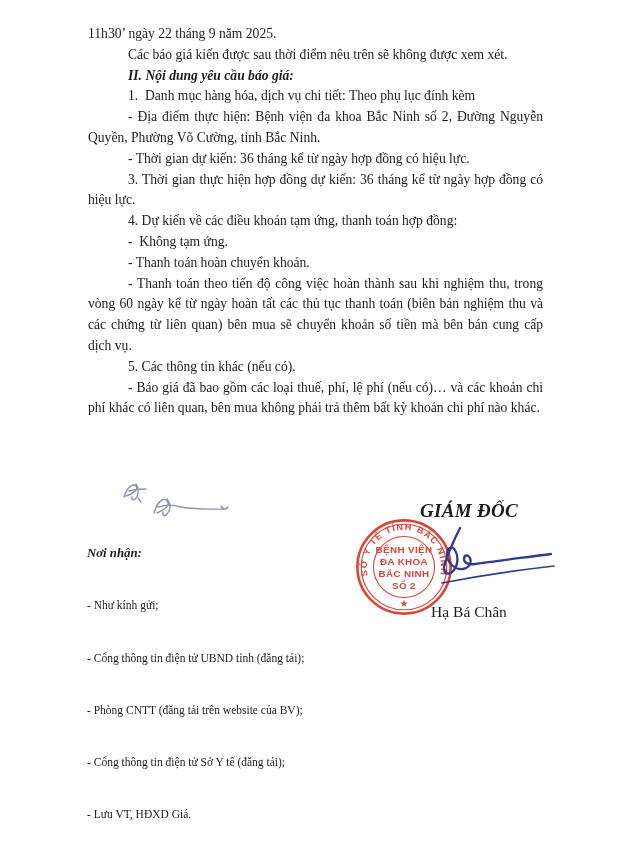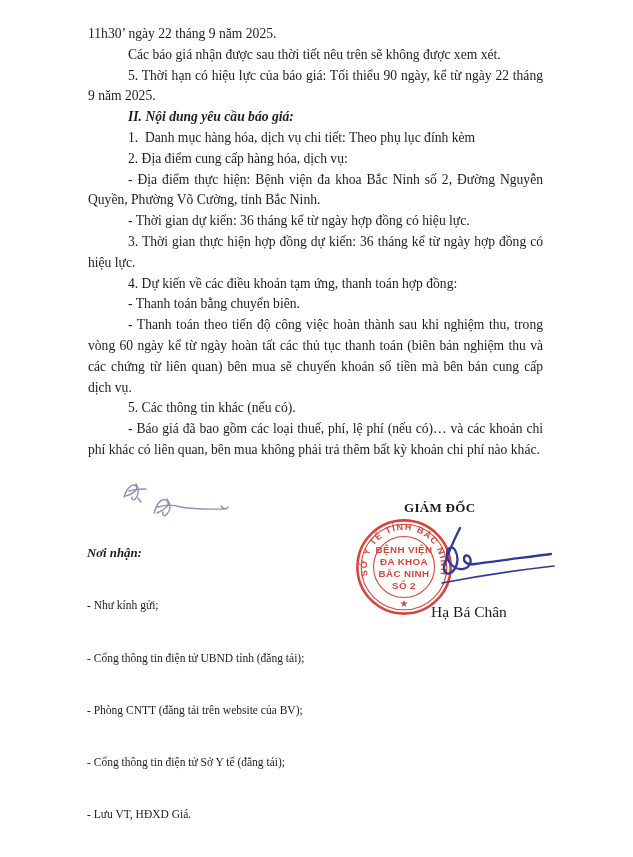--- a/index.html
+++ b/index.html
@@ -30,22 +30,23 @@
     position:absolute;left:87px;top:506px;
     font-size:11.5px;line-height:15.3px;
   }
   .recipients-heading{
     font-weight:bold;font-style:italic;
     font-size:12.8px;margin-bottom:6px;margin-top:40px;
   }
   .recipient-item{white-space:nowrap;margin-top:37px;}
   .director-title{
     position:absolute;left:404px;top:500px;width:130px;
-    text-align:left;font-weight:bold;font-size:13px;
+    text-align:center;font-weight:bold;font-size:19px;
     letter-spacing:0.3px;
+    font-style:italic;
   }
   .signer-name{
     position:absolute;left:400px;top:603px;width:138px;
     text-align:center;font-weight:normal;font-size:15.5px;
   }
   .seal-svg{position:absolute;left:354px;top:517px;width:100px;height:100px;opacity:0.95;}
   .seal-stroke{fill:none;stroke:var(--seal-red);}
   .seal-text{fill:var(--seal-red);font-family:"Liberation Sans","DejaVu Sans",sans-serif;font-weight:bold;}
   .ring-text{font-size:9px;letter-spacing:1.3px;}
   .center-text{font-size:9.8px;text-anchor:middle;letter-spacing:0.4px;}
@@ -57,30 +58,29 @@
   .paraph-2{left:147px;top:495px;width:88px;height:26px;}
   .paraph-stroke{fill:none;stroke:var(--paraph-ink);stroke-linecap:round;stroke-width:1.4;}
 </style>
 </head>
 <body>
 
 <div class="page">
 
   <div class="doc-body">
       <p class="para">11h30’ ngày 22 tháng 9 năm 2025.</p>
-      <p class="para indent">Các báo giá nhận được sau thời tiết nêu trên sẽ không được xem xét.</p>
-      <p class="para indent">5. Thời hạn có hiệu lực của báo giá: Tối thiểu 90 ngày, kể từ ngày 22 tháng 9 năm 2025.</p>
+      <p class="para indent">Các báo giá kiến được sau thời điểm nêu trên sẽ không được xem xét.</p>
       <p class="para indent bold">II. Nội dung yêu cầu báo giá:</p>
       <p class="para indent">1.&nbsp; Danh mục hàng hóa, dịch vụ chi tiết: Theo phụ lục đính kèm</p>
-      <p class="para indent">2. Địa điểm cung cấp hàng hóa, dịch vụ:</p>
       <p class="para indent">- Địa điểm thực hiện: Bệnh viện đa khoa Bắc Ninh số 2, Đường Nguyễn Quyền, Phường Võ Cường, tỉnh Bắc Ninh.</p>
       <p class="para indent">- Thời gian dự kiến: 36 tháng kể từ ngày hợp đồng có hiệu lực.</p>
       <p class="para indent">3. Thời gian thực hiện hợp đồng dự kiến: 36 tháng kể từ ngày hợp đồng có hiệu lực.</p>
       <p class="para indent">4. Dự kiến về các điều khoản tạm ứng, thanh toán hợp đồng:</p>
-      <p class="para indent">- Thanh toán bằng chuyển biên.</p>
+      <p class="para indent">-&nbsp; Không tạm ứng.</p>
+      <p class="para indent">- Thanh toán hoàn chuyển khoản.</p>
       <p class="para indent">- Thanh toán theo tiến độ công việc hoàn thành sau khi nghiệm thu, trong vòng 60 ngày kể từ ngày hoàn tất các thủ tục thanh toán (biên bản nghiệm thu và các chứng từ liên quan) bên mua sẽ chuyển khoản số tiền mà bên bán cung cấp dịch vụ.</p>
       <p class="para indent">5. Các thông tin khác (nếu có).</p>
       <p class="para indent">- Báo giá đã bao gồm các loại thuế, phí, lệ phí (nếu có)… và các khoản chi phí khác có liên quan, bên mua không phải trả thêm bất kỳ khoản chi phí nào khác.</p>
     </div>
 
   <svg class="paraph-svg paraph-1" viewBox="0 0 36 22">
     <path class="paraph-stroke" d="M6,16 C9,6 15,2 18,5 C21,8 15,13 8,15 M18,3 C21,7 21,13 18,17 C16,20 13,19 14,16 M11,10 C17,8 23,8 28,8 M20,17 L23,21"></path>
   </svg>
 
   <div class="recipients">

